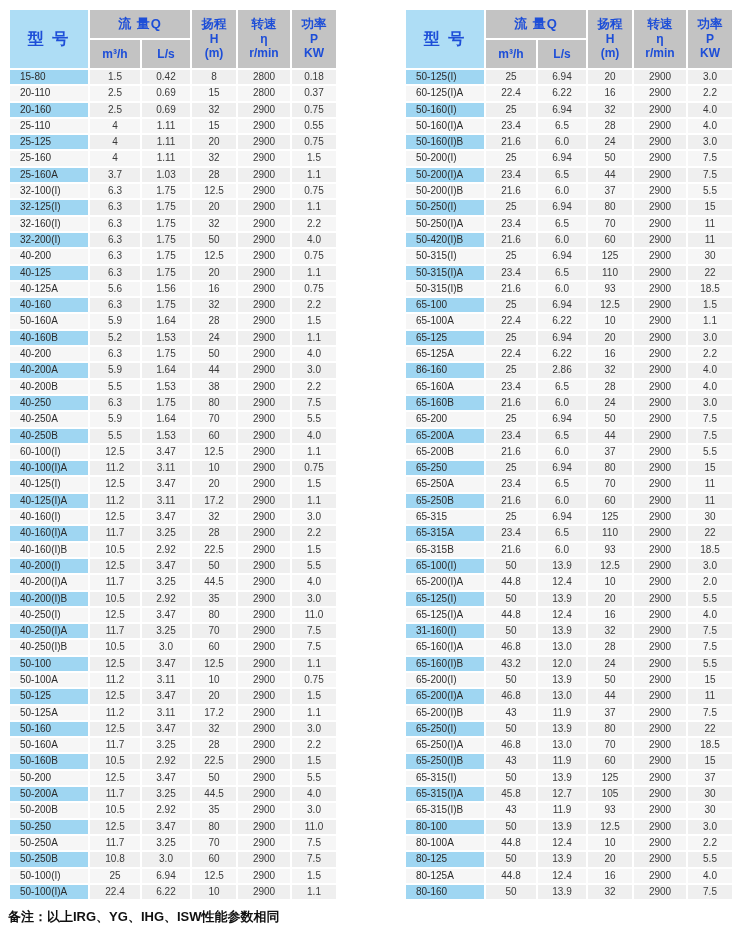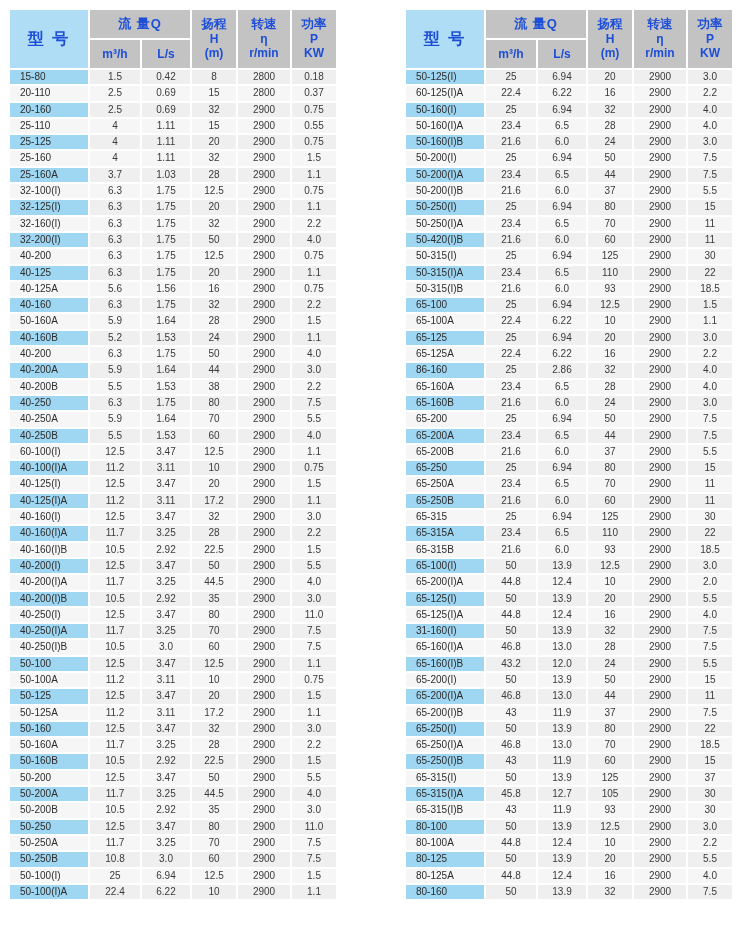--- a/index.html
+++ b/index.html
@@ -958,13 +958,14 @@
             <td>13.9</td>
             <td>32</td>
             <td>2900</td>
             <td>7.5</td>
           </tr>
         </tbody>
     </table>
 
   </div>
 
+  <div class="note">备注：以上IRG、YG、IHG、ISW性能参数相同</div>
 </div>
 
 </body></html>

